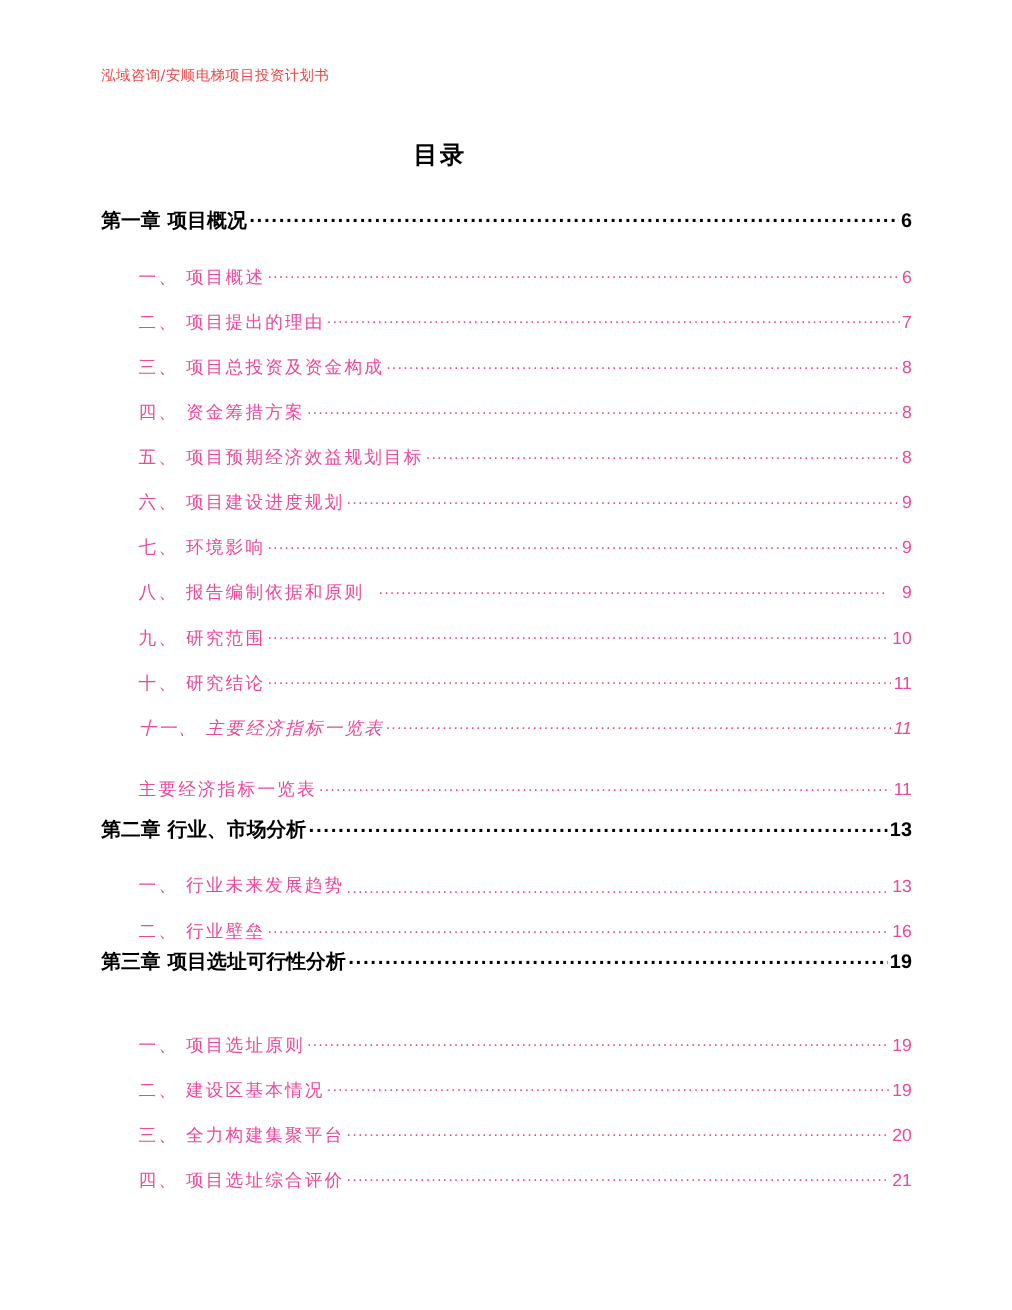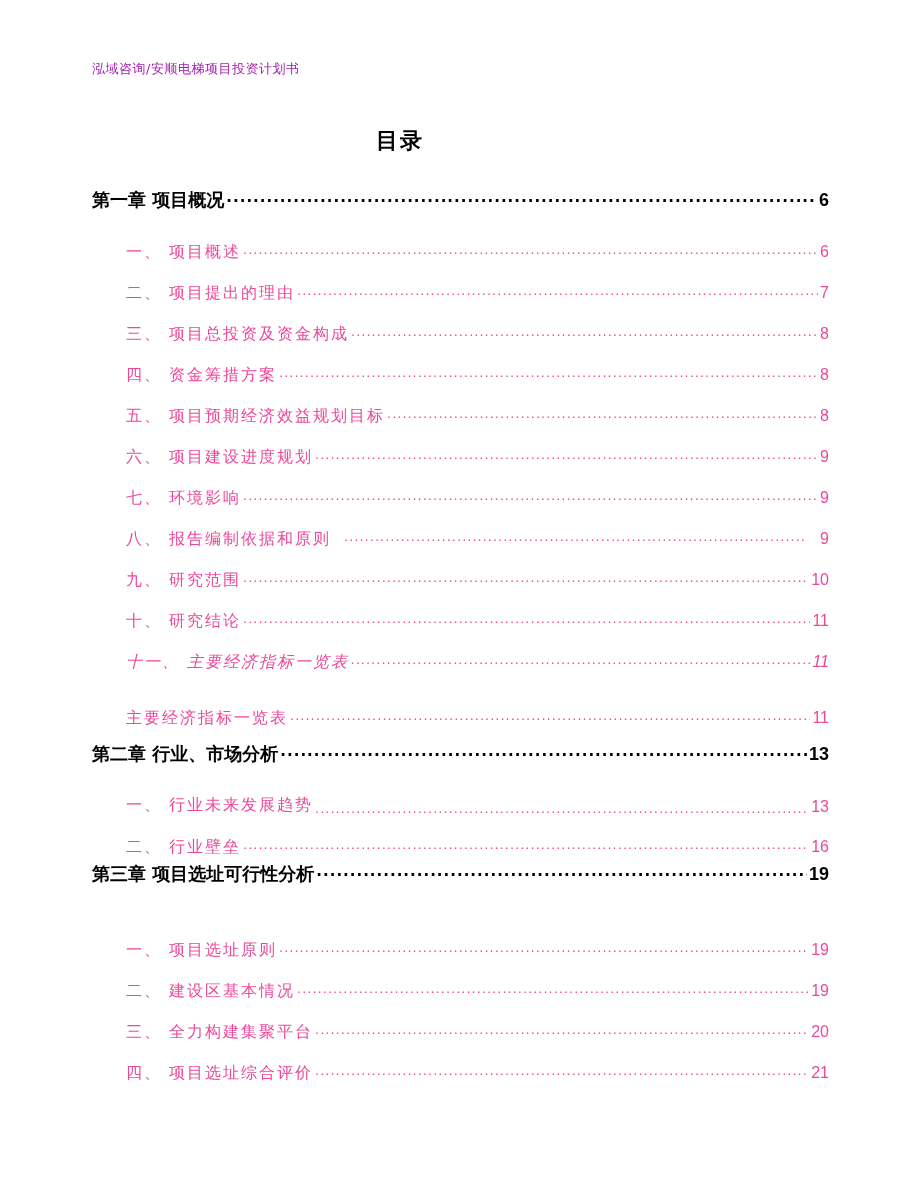--- a/index.html
+++ b/index.html
@@ -1,17 +1,17 @@
 <!DOCTYPE html>
 <html><head>
 <meta charset="utf-8">
 <style>
   html, body { margin: 0; padding: 0; background: #ffffff; }
   body { width: 920px; height: 1191px; position: relative; overflow: hidden; font-family: "DejaVu Sans", sans-serif; color: #000; }
-  .header { position: absolute; left: 92px; top: 60px; font-size: 13px; color: #a21caf; letter-spacing: 0.5px; }
+  .header { position: absolute; left: 92px; top: 60px; font-size: 13px; color: #ef4444; letter-spacing: 0.5px; }
   .title { position: absolute; left: 0; width: 800px; top: 126px; text-align: center; font-size: 22px; font-weight: bold; letter-spacing: 2px; }
   .toc { position: absolute; left: 92px; width: 737px; top: 0; }
   .row { position: absolute; left: 0; right: 0; display: flex; align-items: baseline; white-space: nowrap; }
   .row .label { flex: 0 0 auto; padding-right: 2px; }
   .row .leader { flex: 1 1 auto; overflow: hidden; height: 1em; position: relative; }
   .row .leader::before { content: "................................................................................................................................................................................................................................................................"; position: absolute; left: 0; bottom: 0; letter-spacing: 1px; }
   .row .page { flex: 0 0 auto; padding-left: 2px; font-family: "Liberation Sans", sans-serif; }
   .chapter { font-size: 18px; font-weight: bold; }
   .chapter .leader::before { font-weight: bold; font-size: 15px; }
   .chapter .page { font-size: 18px; font-weight: bold; }

